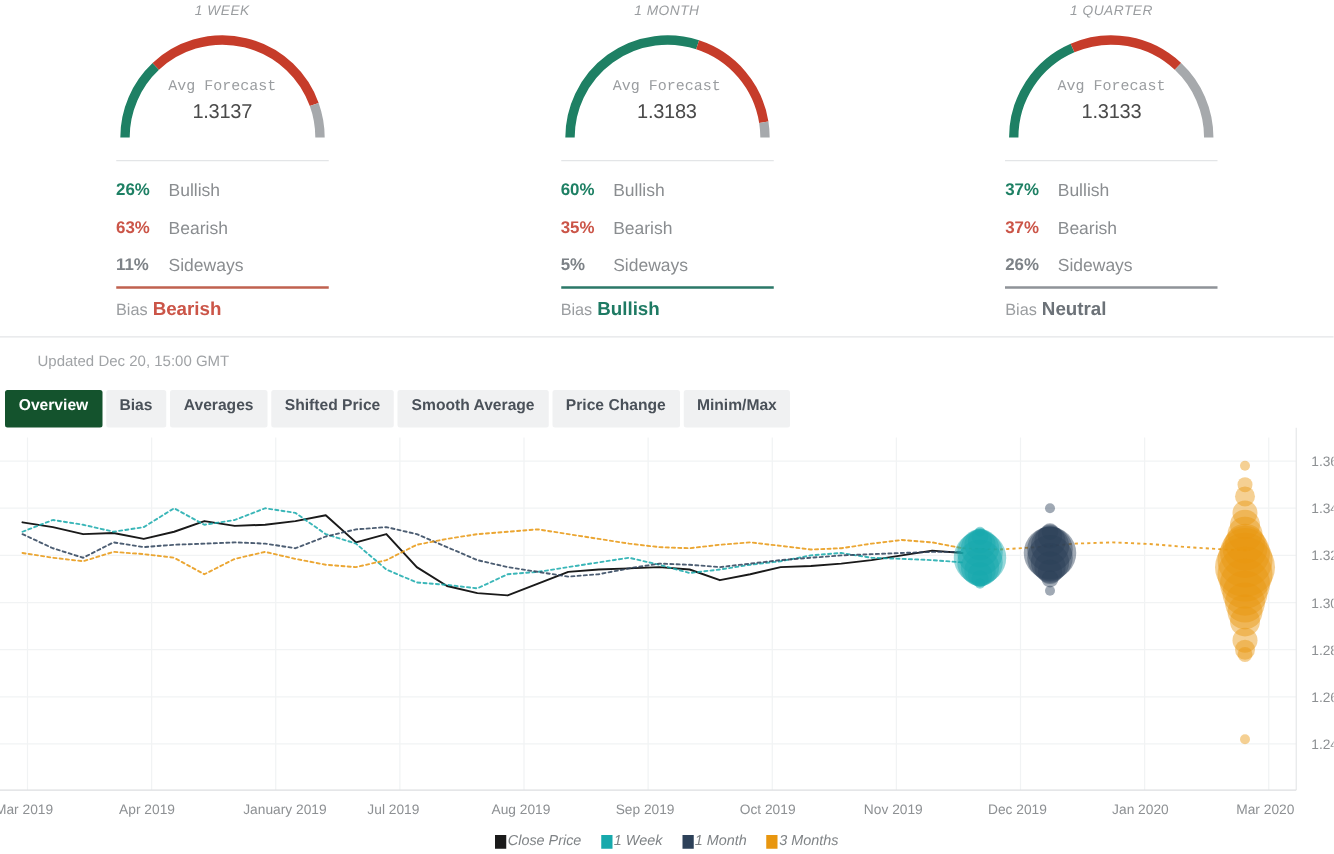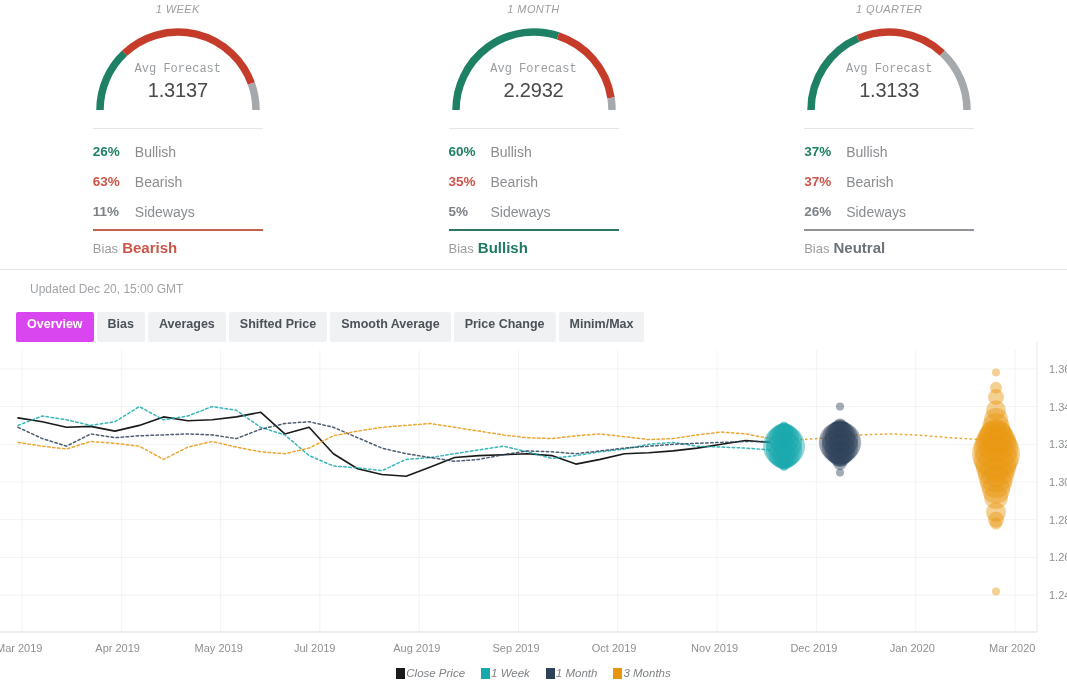--- a/index.html
+++ b/index.html
@@ -49,21 +49,21 @@
     text-align: center;
     pointer-events: none;
   }
   .gauge-label {
     font-size: 12px;
     color: #9a9da0;
     line-height: 14px;
     font-family: Liberation Mono, monospace;
   }
   .gauge-value {
-    font-size: 20px;
+    font-size: 16px;
     color: #4a4a4a;
     line-height: 28px;
     font-weight: 400;
     letter-spacing: -0.2px;
   }
 
   .stats {
     width: 170px;
     margin: 14px auto 0 auto;
     border-top: 1px solid #e3e5e7;
@@ -123,21 +123,21 @@
     background: #f0f1f2;
     color: #4a5159;
     font-size: 12.5px;
     font-weight: bold;
     padding: 5px 11px 6px 11px;
     border-radius: 2px;
     line-height: 15px;
     cursor: pointer;
     white-space: nowrap;
   }
-  .tab.active { background: #d946ef; color: #ffffff; margin-left: 12px; }
+  .tab.active { background: #14532d; color: #ffffff; }
 
   
   .chart-area { position: relative; width: 1067px; height: 300px; }
   .chart-area svg { display: block; }
 
   .xaxis {
     position: relative;
     width: 1067px;
     height: 20px;
   }
@@ -199,21 +199,21 @@
       <div class="panel">
         <div class="panel-title">1 MONTH</div>
         <div class="gauge-wrap">
           <svg width="178" height="96" viewBox="0 0 178 96">
             <path d="M 11.00 92.00 A 78 78 0 0 1 113.10 17.82" fill="none" stroke="#1e8064" stroke-width="7.5" stroke-linecap="butt"></path>
             <path d="M 113.10 17.82 A 78 78 0 0 1 166.04 79.80" fill="none" stroke="#c63c2a" stroke-width="7.5" stroke-linecap="butt"></path>
             <path d="M 166.04 79.80 A 78 78 0 0 1 167.00 92.00" fill="none" stroke="#a6a9ac" stroke-width="7.5" stroke-linecap="butt"></path>
           </svg>
           <div class="gauge-text">
             <div class="gauge-label">Avg Forecast</div>
-            <div class="gauge-value">2.2932</div>
+            <div class="gauge-value">1.3183</div>
           </div>
         </div>
         <div class="stats">
           <div class="stat-row">
             <span class="stat-pct bullish">60%</span>
             <span class="stat-name">Bullish</span>
           </div>
           <div class="stat-row">
             <span class="stat-pct bearish">35%</span>
             <span class="stat-name">Bearish</span>
@@ -356,21 +356,21 @@
         <text x="1049" y="144" font-size="11" fill="#8d9093" font-family="&quot;Liberation Sans&quot;, sans-serif">1.3000</text>
         <text x="1049" y="181.71428571428572" font-size="11" fill="#8d9093" font-family="&quot;Liberation Sans&quot;, sans-serif">1.2800</text>
         <text x="1049" y="219.42857142857142" font-size="11" fill="#8d9093" font-family="&quot;Liberation Sans&quot;, sans-serif">1.2600</text>
         <text x="1049" y="257.1428571428571" font-size="11" fill="#8d9093" font-family="&quot;Liberation Sans&quot;, sans-serif">1.2400</text>
       </svg>
     </div>
 
   <div class="xaxis" id="xaxis">
       <div class="xtick" style="left: -4px;">Mar 2019</div>
       <div class="xtick" style="left: 95.3px;">Apr 2019</div>
-      <div class="xtick" style="left: 194.6px;">May 2019</div>
+      <div class="xtick" style="left: 194.6px;">January 2019</div>
       <div class="xtick" style="left: 293.9px;">Jul 2019</div>
       <div class="xtick" style="left: 393.2px;">Aug 2019</div>
       <div class="xtick" style="left: 492.5px;">Sep 2019</div>
       <div class="xtick" style="left: 591.8px;">Oct 2019</div>
       <div class="xtick" style="left: 691.1px;">Nov 2019</div>
       <div class="xtick" style="left: 790.4px;">Dec 2019</div>
       <div class="xtick" style="left: 889.7px;">Jan 2020</div>
       <div class="xtick" style="left: 989px;">Mar 2020</div>
     </div>
 

